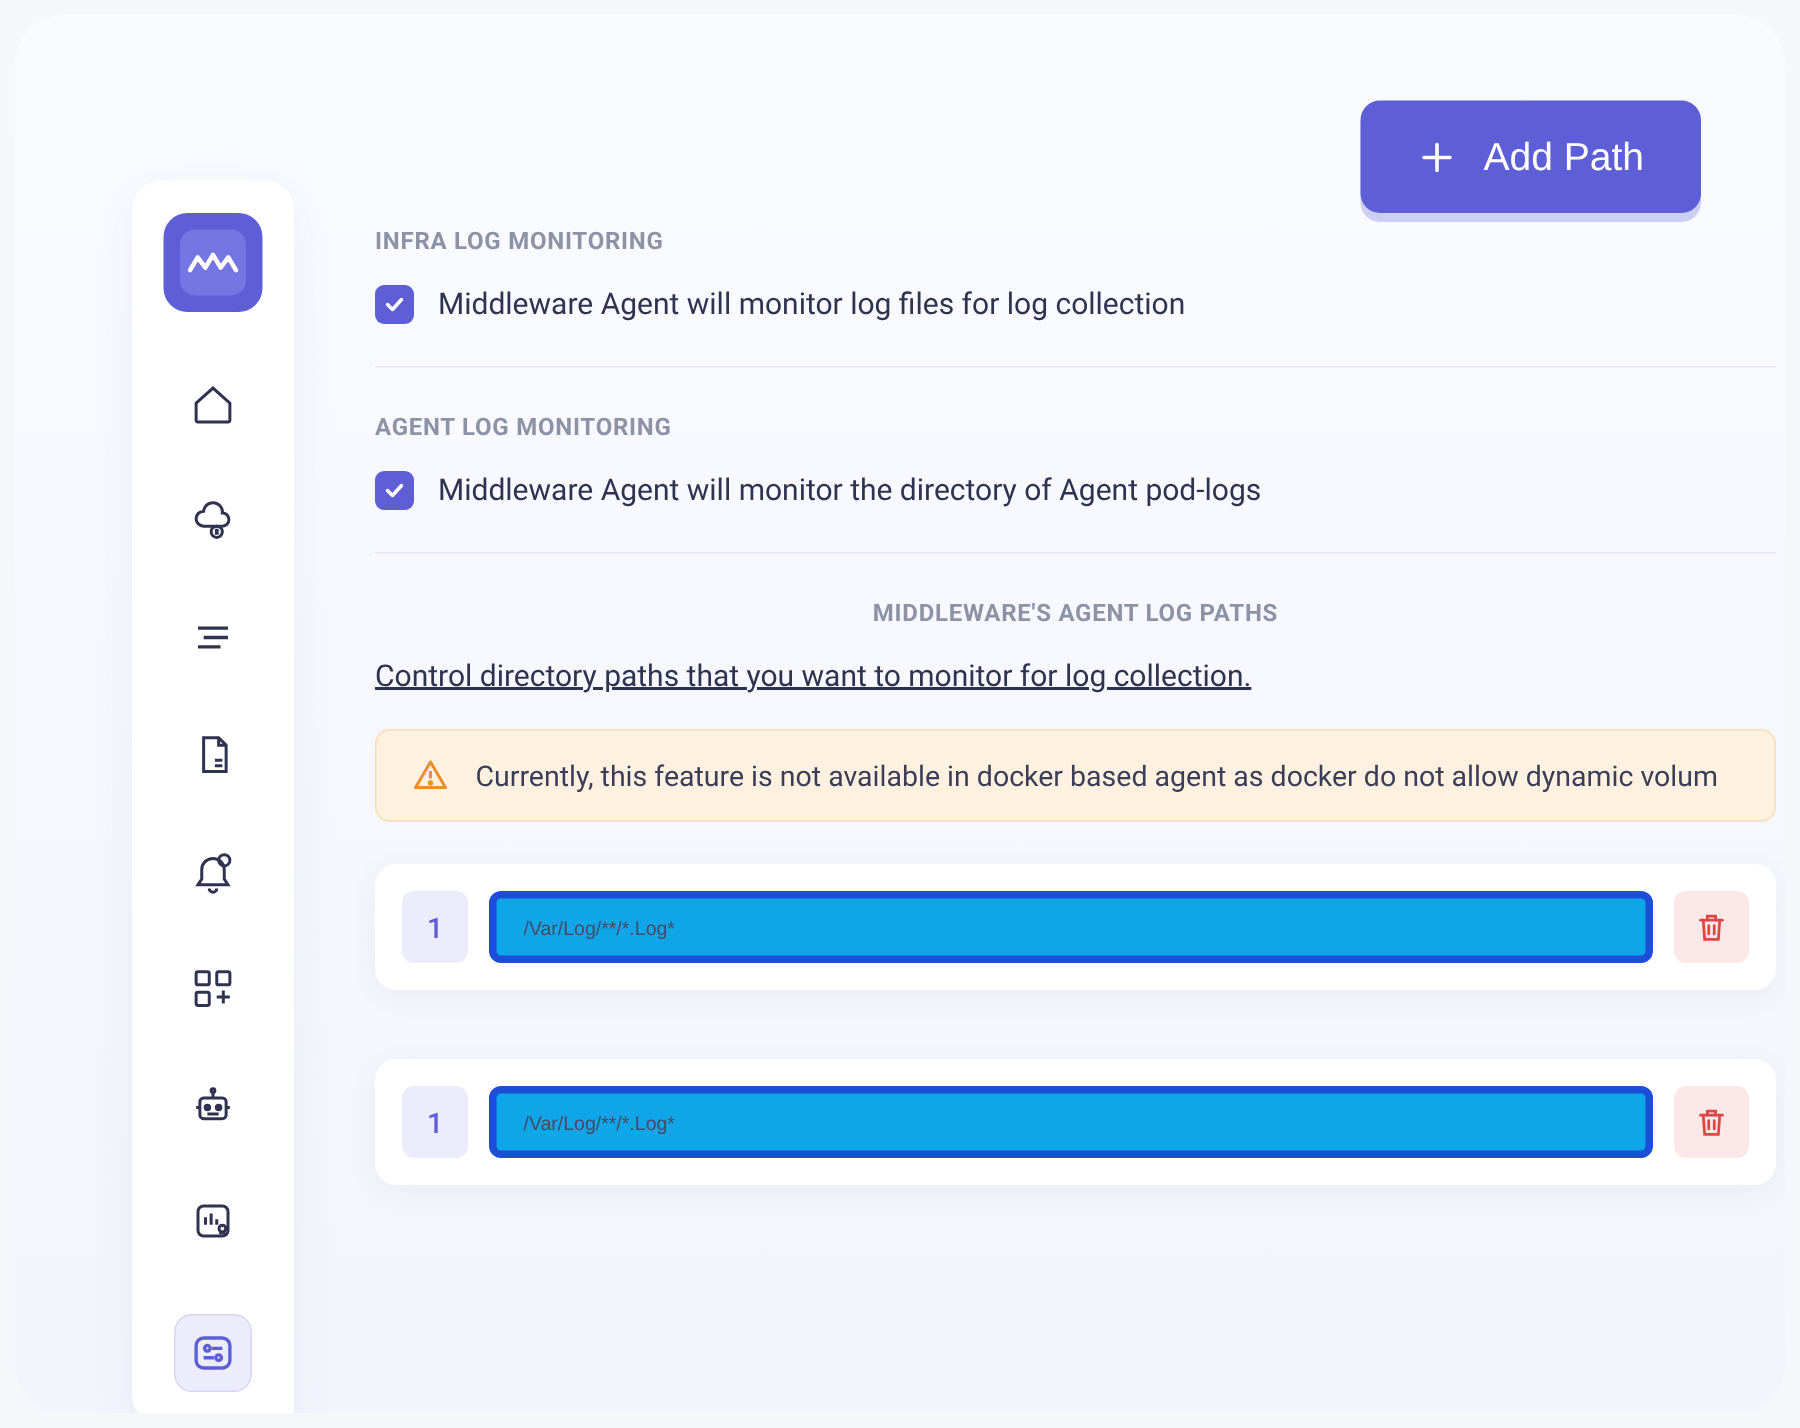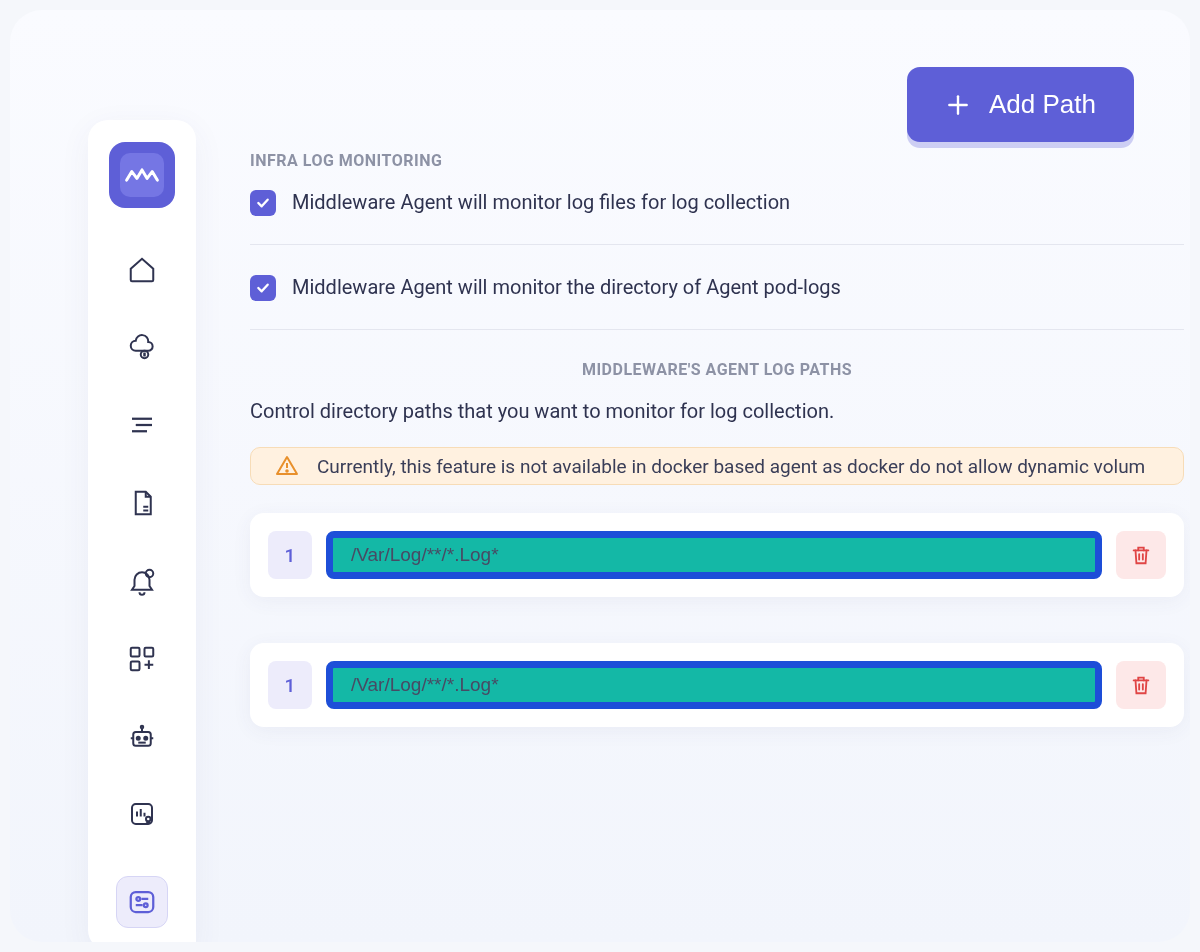--- a/index.html
+++ b/index.html
@@ -13,27 +13,27 @@
 .content { position: absolute; left: 220px; top: 57px; right: -10px; bottom: 0; }
 .add-path-btn { position: absolute; top: 0; right: 66px; background: #5e5fd7; color: #fff; border: none; border-radius: 13px; padding: 22px 38px; font-size: 26px; font-weight: 500; display: flex; align-items: center; gap: 18px; cursor: pointer; box-shadow: 0 6px 0 rgba(94,95,215,0.28); justify-content: space-between; }
 .add-path-btn svg { width: 26px; height: 26px; }
 .panel { position: absolute; left: 0; top: 60px; right: 16px; padding: 24px 0 0 20px; }
 .section-title { font-size: 16px; font-weight: 700; letter-spacing: 0.5px; color: #8d92a5; text-transform: uppercase; margin-bottom: 20px; }
 .checkbox-row { display: flex; align-items: flex-start; gap: 16px; margin-bottom: 28px; }
 .checkbox { width: 26px; height: 26px; background: #5e5fd7; border-radius: 6px; display: flex; align-items: center; justify-content: center; cursor: pointer; flex-shrink: 0; }
 .checkbox svg { width: 16px; height: 16px; }
 .checkbox-label { font-size: 20px; color: #2f3350; }
 .divider { height: 1px; background: #e4e6ef; margin: 8px 0 30px 0; }
-.section-desc { font-size: 20px; color: #2f3350; margin-bottom: 24px; }
-.alert { background: #fff1e0; border: 1px solid #f7dcb7; border-radius: 10px; padding: 6px 24px; display: flex; align-items: center; gap: 18px; margin-bottom: 28px; overflow: hidden; white-space: nowrap; }
+.section-desc { font-size: 20px; color: #2f3350; margin-bottom: 24px; text-decoration: underline; }
+.alert { background: #fff1e0; border: 1px solid #f7dcb7; border-radius: 10px; padding: 18px 24px; display: flex; align-items: center; gap: 18px; margin-bottom: 28px; overflow: hidden; white-space: nowrap; }
 .alert svg { flex-shrink: 0; }
 .alert-text { font-size: 19px; color: #3a3e58; }
 .path-card { background: #fff; border-radius: 14px; padding: 18px; display: flex; align-items: center; gap: 14px; box-shadow: 0 4px 20px rgba(60,70,120,0.06); margin-bottom: 46px; }
 .path-num { width: 44px; height: 48px; background: #edecfb; border-radius: 8px; display: flex; align-items: center; justify-content: center; font-size: 19px; color: #5e5fd7; font-weight: 500; flex-shrink: 0; }
-.path-input { flex: 1; height: 48px; border: 7px solid #1d4ed8; border-radius: 8px; padding: 0 18px; font-size: 19px; color: #474b64; background: #14b8a6; }
+.path-input { flex: 1; height: 48px; border: 5px solid #1d4ed8; border-radius: 8px; padding: 0 18px; font-size: 13px; color: #474b64; background: #0ea5e9; }
 .delete-btn { width: 50px; height: 48px; background: #fde8e8; border: none; border-radius: 8px; display: flex; align-items: center; justify-content: center; cursor: pointer; flex-shrink: 0; }
 .delete-btn svg { width: 22px; height: 22px; }
 .section-gap { margin-top: 10px; text-align: center; }
 </style>
 </head>
 <body>
 
 <div class="app-frame">
   <div class="sidebar">
     <div class="logo">
@@ -129,20 +129,21 @@
       <div class="checkbox-row">
         <div class="checkbox">
           <svg viewBox="0 0 24 24" fill="none" stroke="#fff" stroke-width="3.5" stroke-linecap="round" stroke-linejoin="round">
               <polyline points="5 12 10 17 19 7"></polyline>
             </svg>
         </div>
         <span class="checkbox-label">Middleware Agent will monitor log files for log collection</span>
       </div>
       <div class="divider"></div>
 
+      <div class="section-title">AGENT LOG MONITORING</div>
       <div class="checkbox-row">
         <div class="checkbox">
           <svg viewBox="0 0 24 24" fill="none" stroke="#fff" stroke-width="3.5" stroke-linecap="round" stroke-linejoin="round">
               <polyline points="5 12 10 17 19 7"></polyline>
             </svg>
         </div>
         <span class="checkbox-label">Middleware Agent will monitor the directory of Agent pod-logs</span>
       </div>
       <div class="divider"></div>
 

